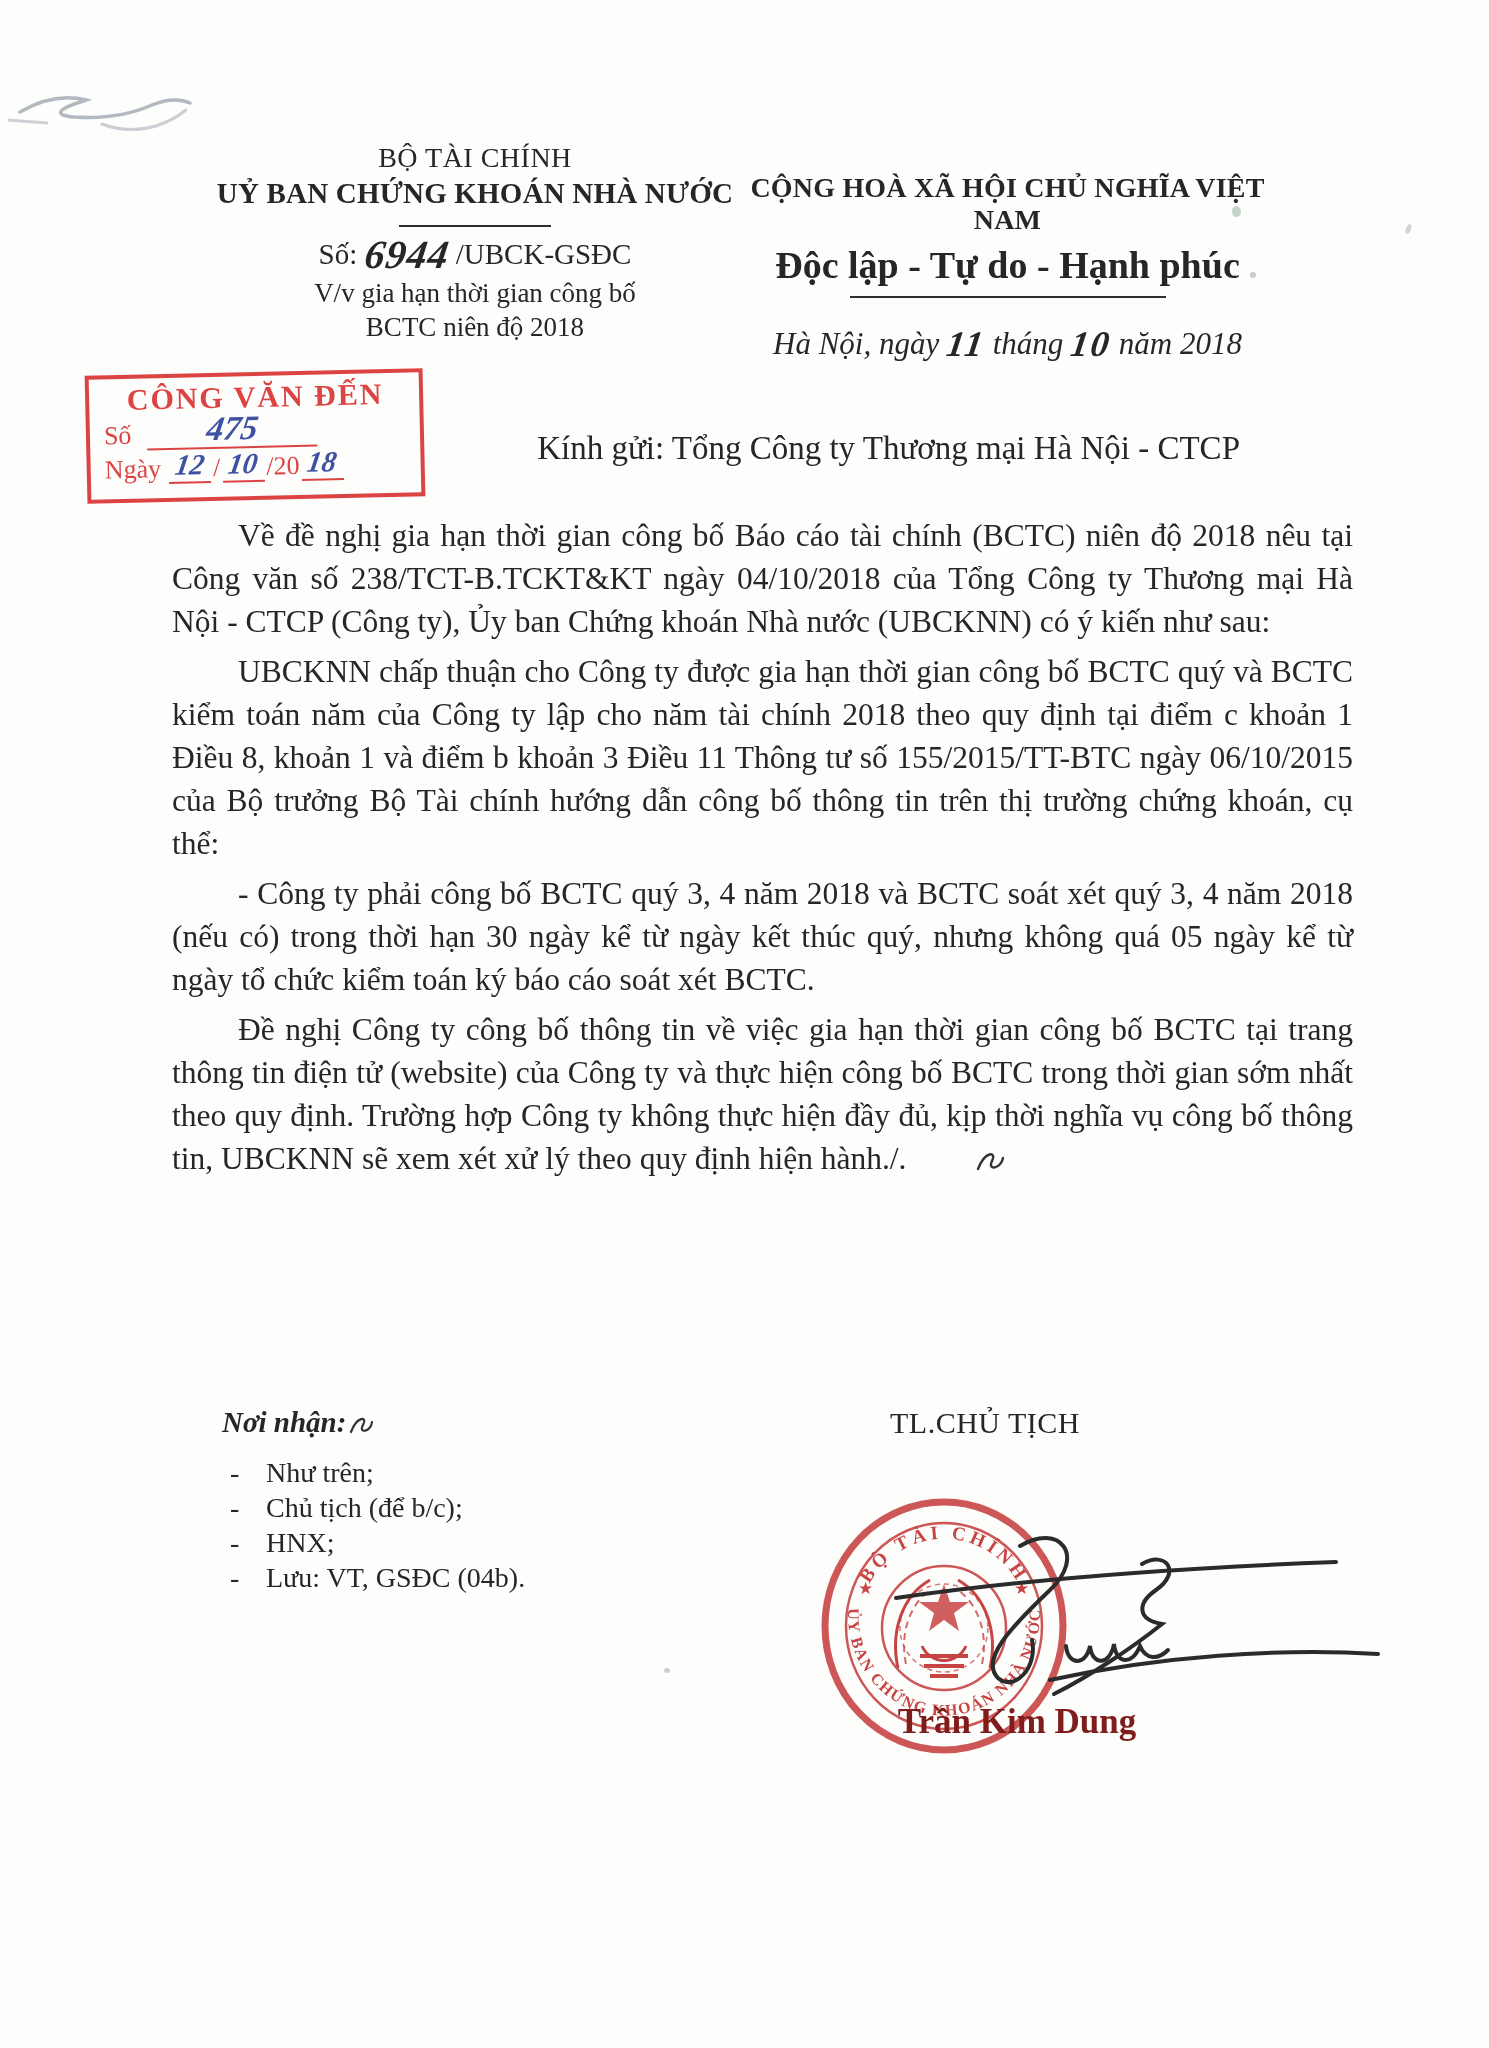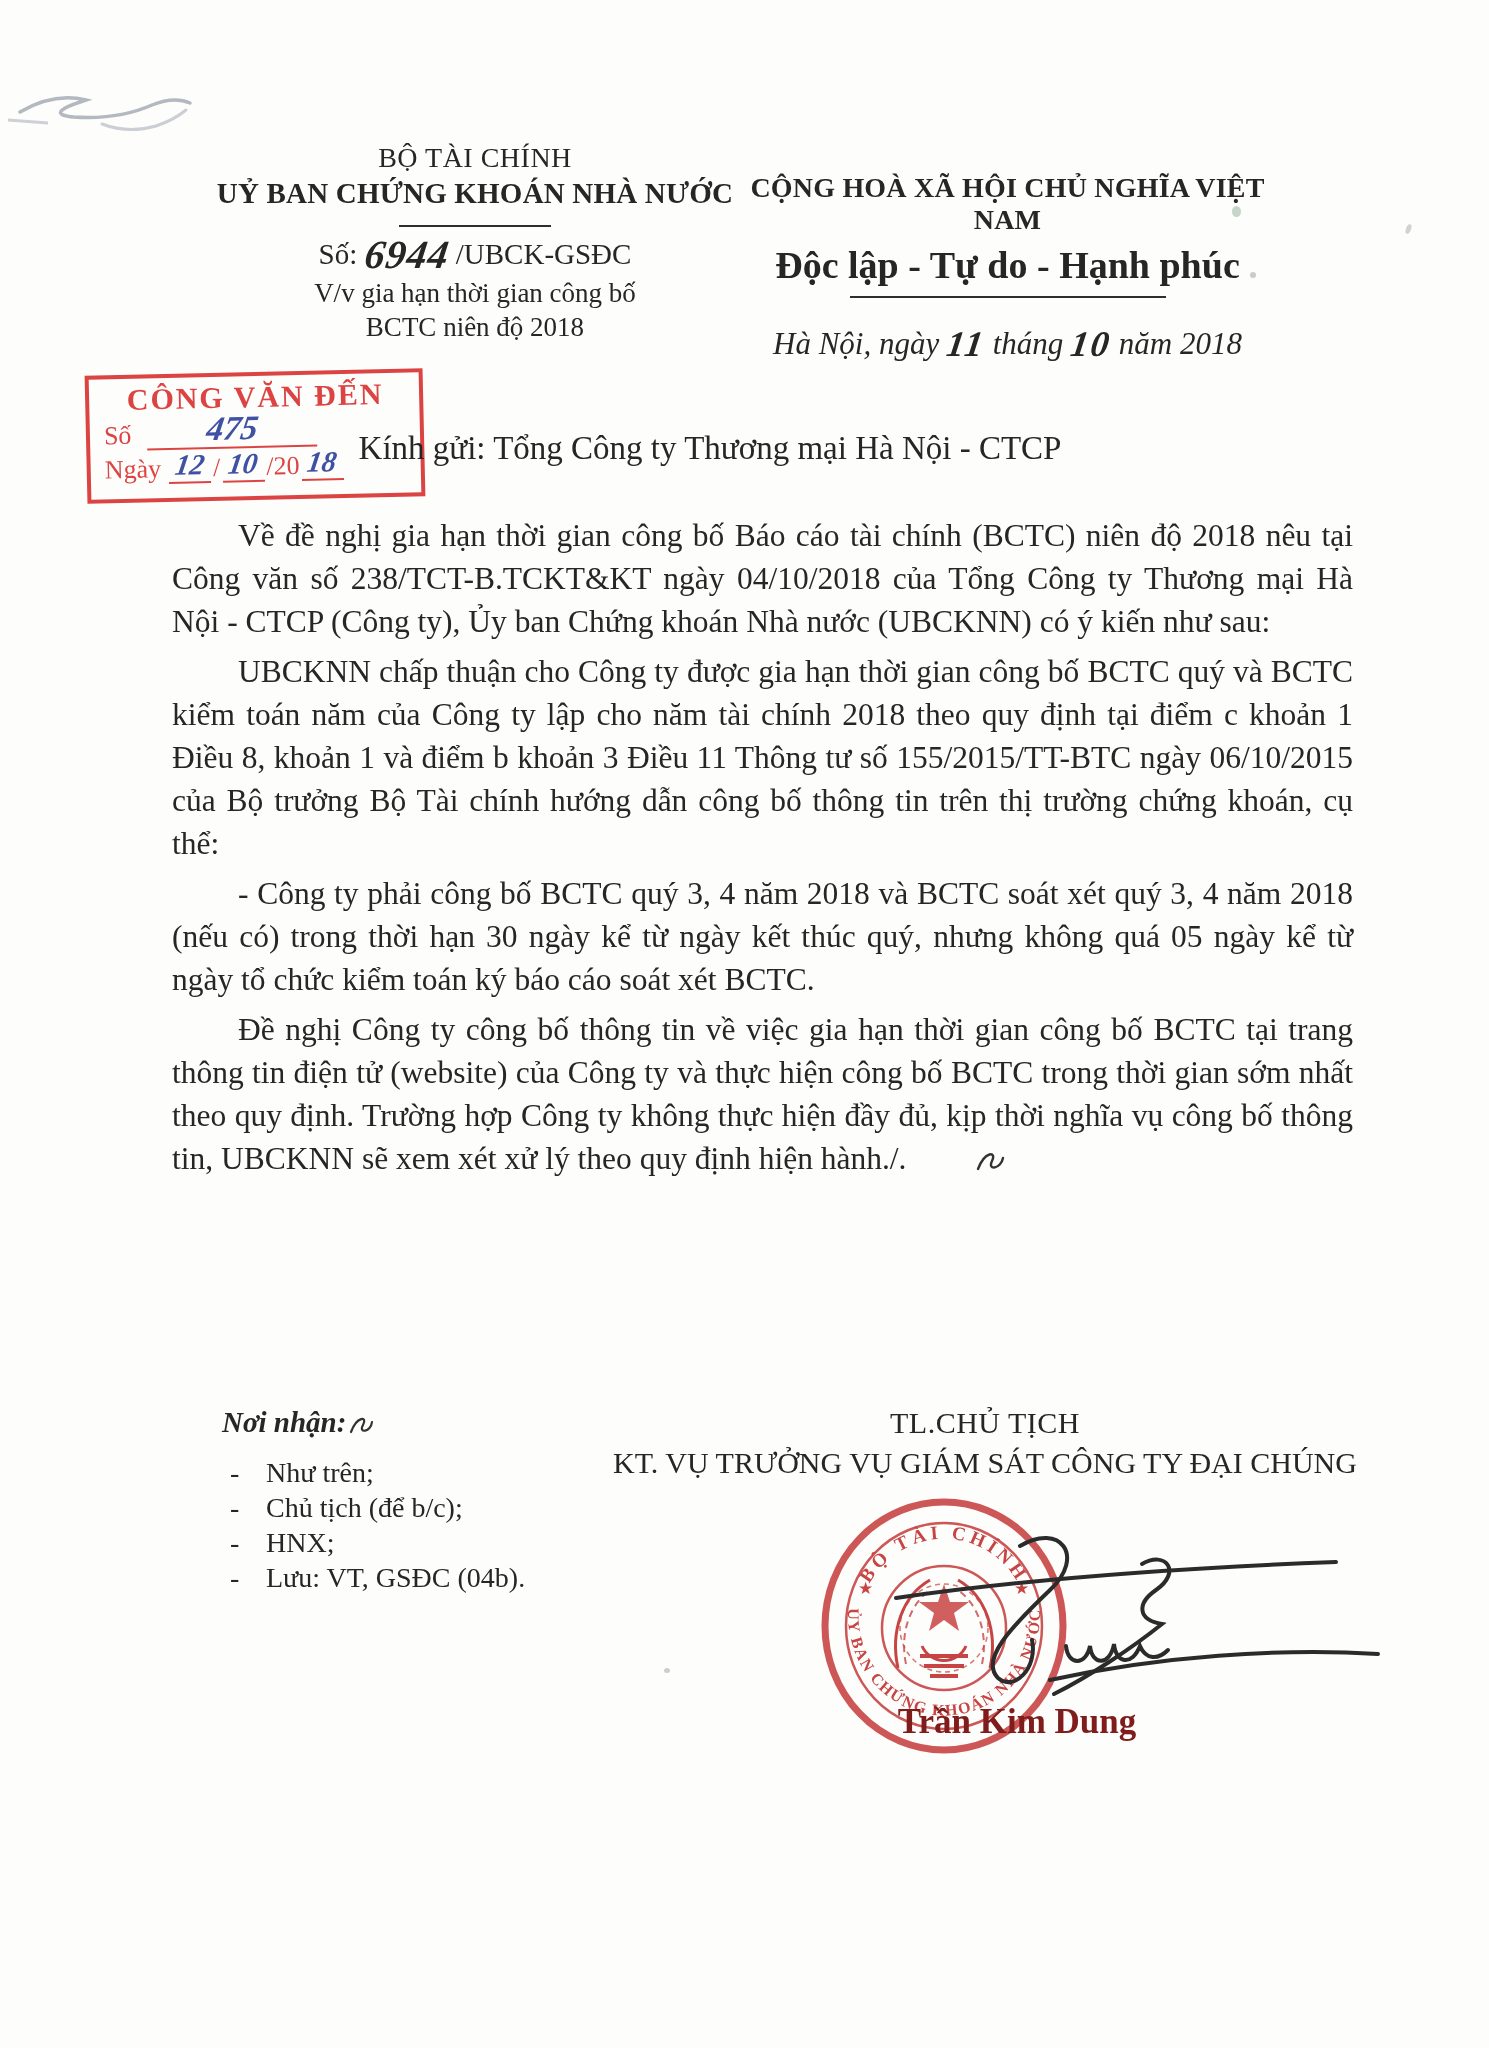--- a/index.html
+++ b/index.html
@@ -36,21 +36,21 @@
   .stamp .lbl { margin-right:8px; }
   .stamp .blank { border-bottom:2.5px solid #dc4444; text-align:center; color:#3f51a3; }
   .stamp .blank .handwrite { font-weight:bold; transform:skewX(-10deg); }
   .stamp .n-blank { width:170px; margin-left:8px; }
   .stamp .n-blank .handwrite { font-size:34px; line-height:24px; }
   .stamp .d-blank { min-width:42px; }
   .stamp .d-blank .handwrite { font-size:29px; line-height:22px; }
   .stamp .printed { color:#dc4444; margin:0 2px; }
 
   
-  .kinh-gui { position:absolute; left:180px; top:430px; width:1060px; text-align:center; font-size:33px; }
+  .kinh-gui { position:absolute; left:180px; top:430px; width:1060px; text-align:right; font-size:33px; }
   .doc-body { position:absolute; left:172px; top:514px; width:1181px; font-size:31.5px; line-height:43px; text-align:justify; }
   .doc-body p { margin:0 0 7px 0; text-indent:66px; }
   .flourish { display:inline-block; vertical-align:-6px; margin-left:2px; }
 
   
   .recips { position:absolute; left:222px; top:1406px; font-size:28px; }
   .recips .title { font-weight:bold; font-style:italic; font-size:29px; }
   .recips ul { list-style:none; margin:10px 0 0 0; padding:0; }
   .recips li { line-height:35px; display:flex; }
   .recips li .dash { width:44px; padding-left:8px; box-sizing:border-box; }
@@ -151,21 +151,20 @@
         </li>
       <li>
           <span class="dash">-</span>
           <span>Lưu: VT, GSĐC (04b).</span>
         </li>
     </ul>
   </div>
 
   <div class="sign-block">
     <div class="s1">TL.CHỦ TỊCH</div>
-    <div class="s2">KT. VỤ TRƯỞNG VỤ GIÁM SÁT CÔNG TY ĐẠI CHÚNG</div>
   </div>
 
   <svg class="seal" width="252" height="260" viewBox="0 0 252 260">
     <g stroke="#c53b3b" fill="none">
       <ellipse cx="126" cy="130" rx="119" ry="124" stroke-width="7" opacity=".9"></ellipse>
       <ellipse cx="126" cy="130" rx="98" ry="103" stroke-width="2.5" opacity=".9"></ellipse>
       <defs>
         <path id="sealTop" d="M 42,152 A 86,90 0 1 1 210,152"></path>
         <path id="sealBottom" d="M 32,98 A 96,101 0 1 0 220,98"></path>
       </defs>

